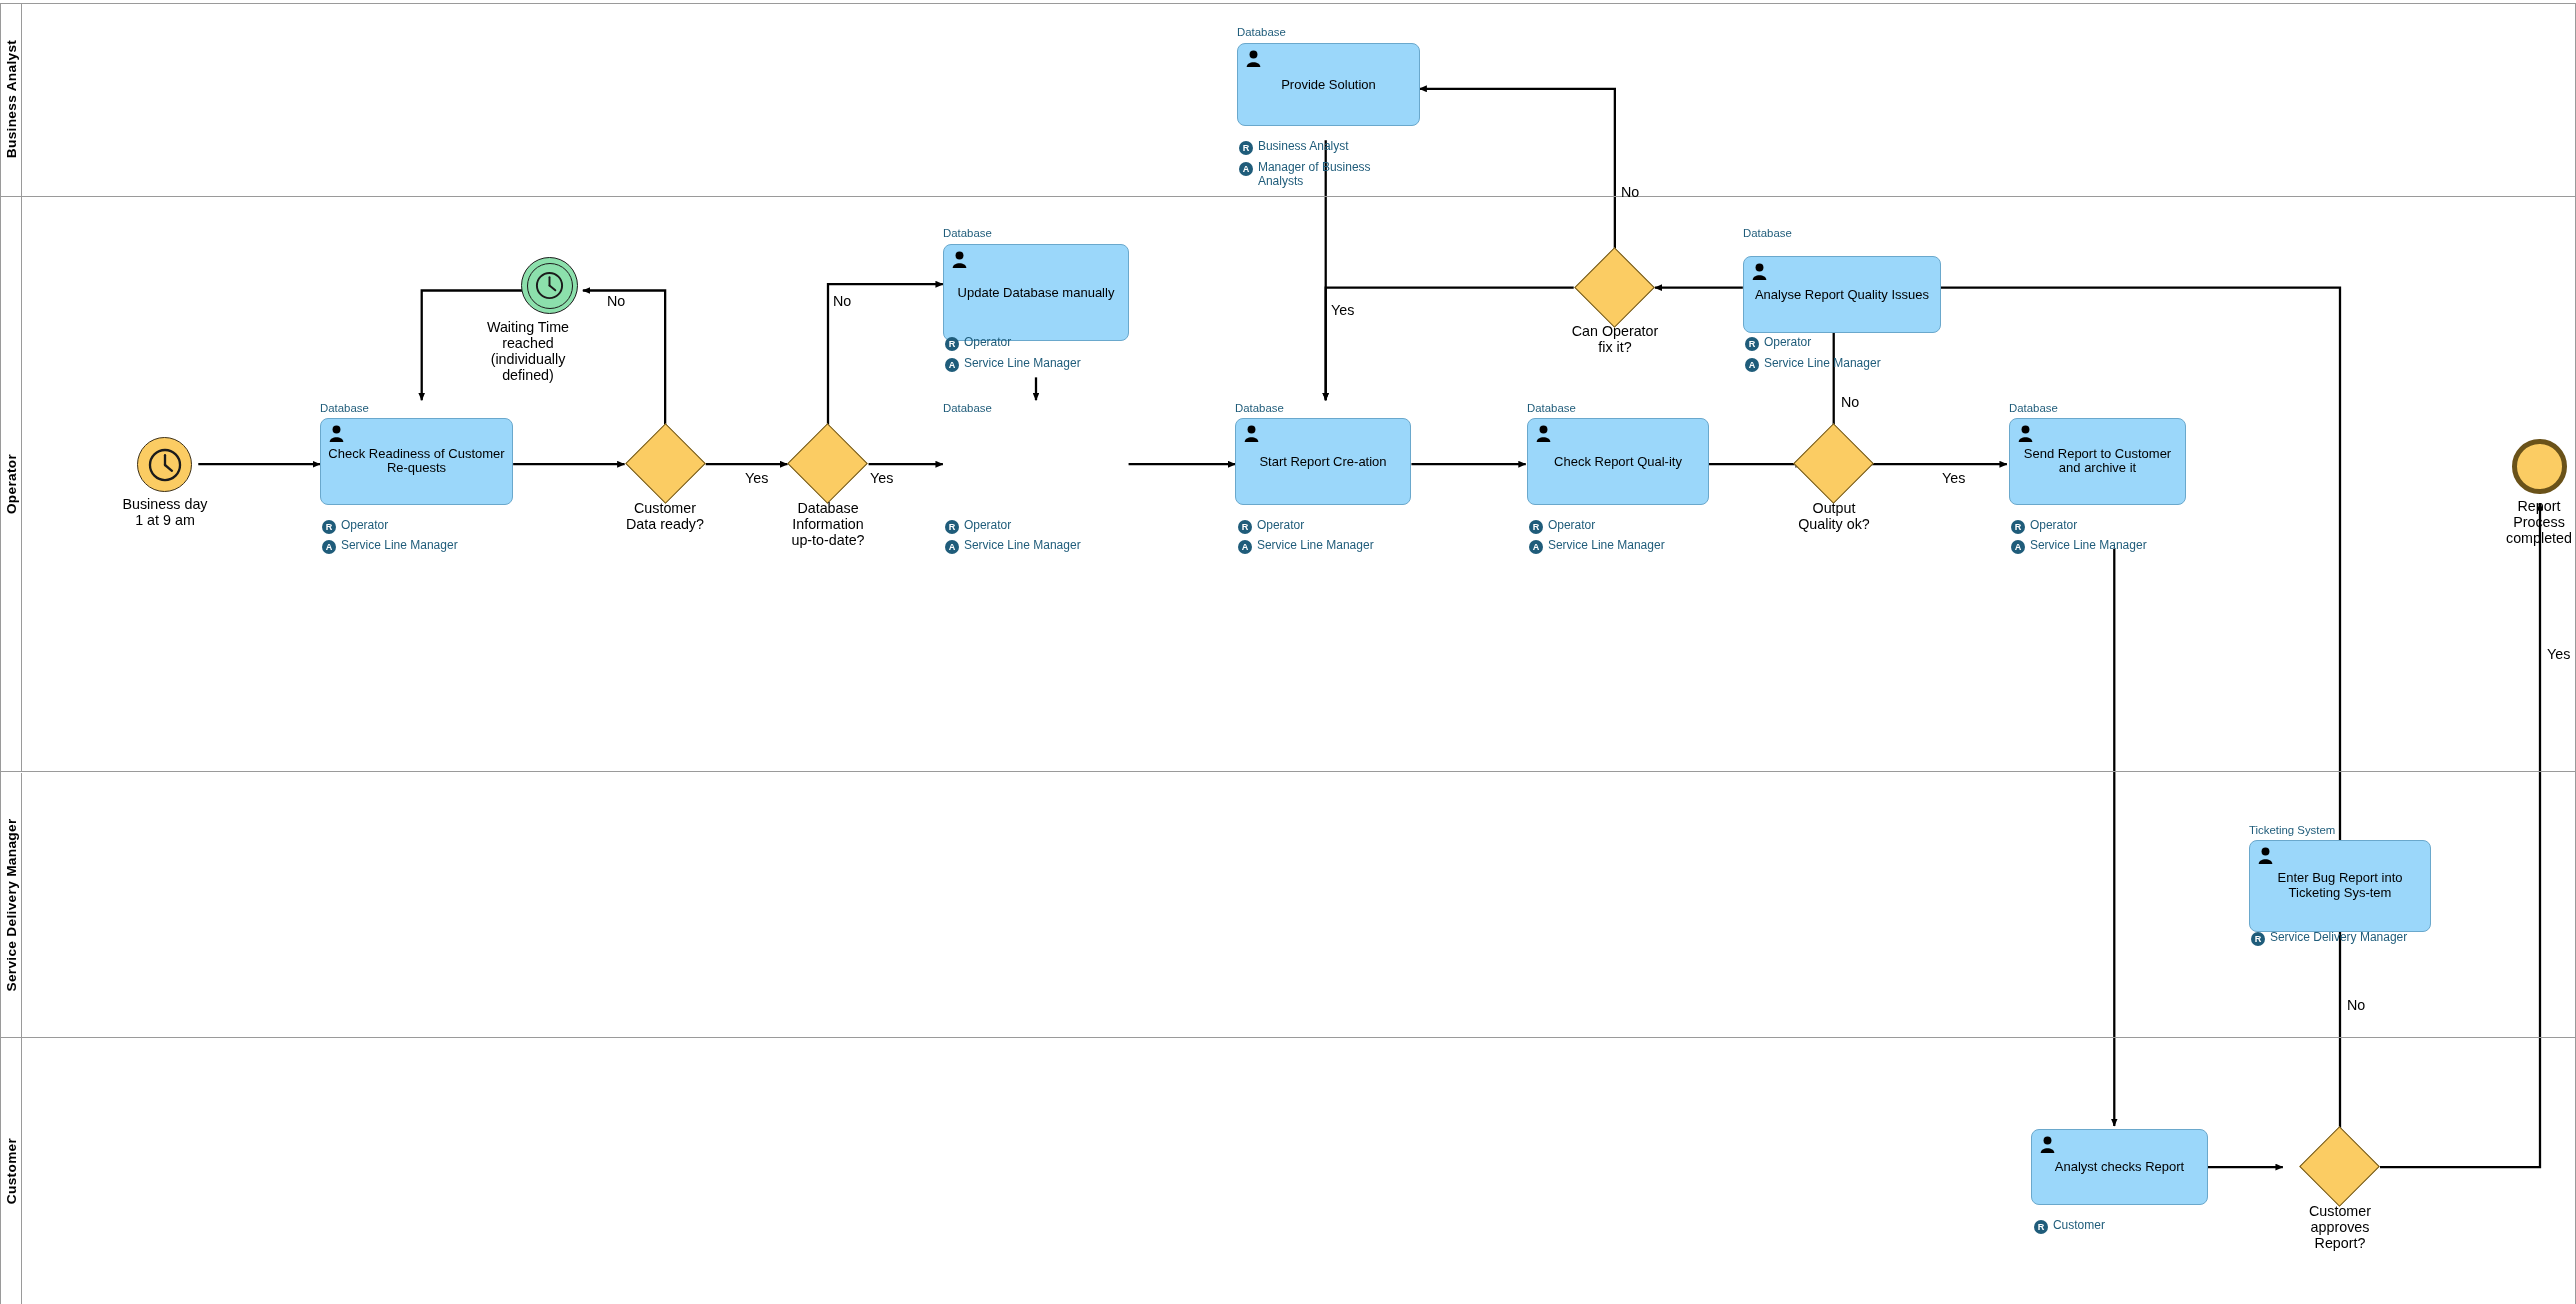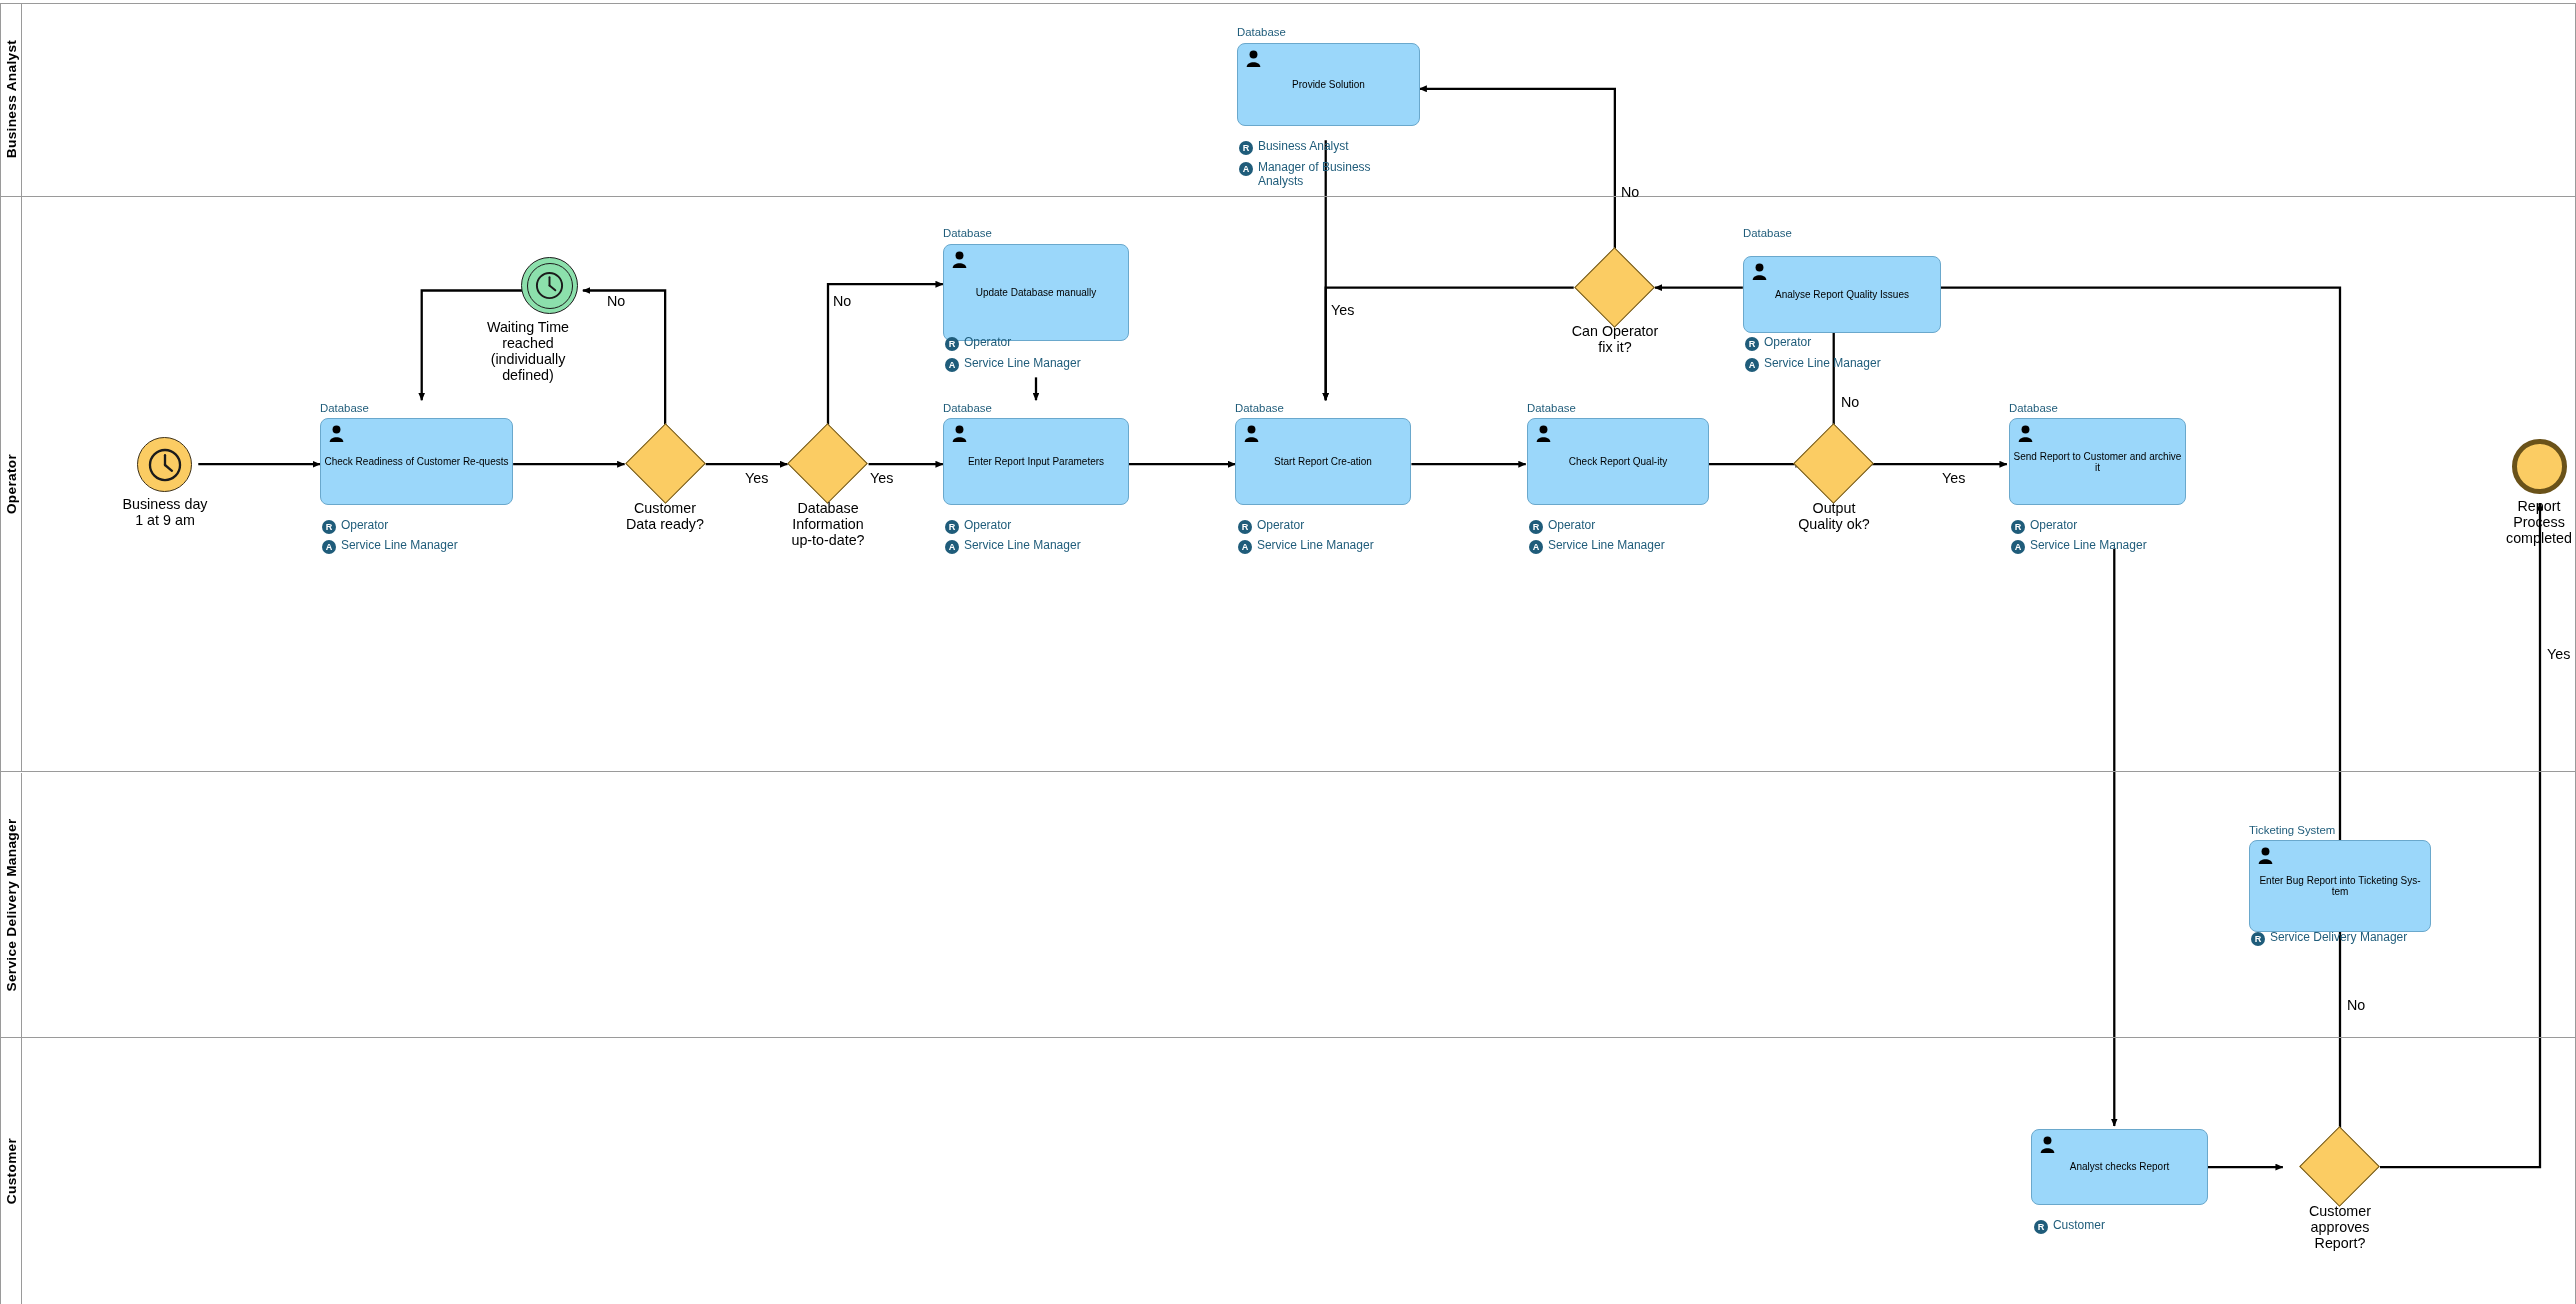--- a/index.html
+++ b/index.html
@@ -15,21 +15,21 @@
      box-sizing:border-box;border-right:1.1px solid #9a9a9a;}
   .lane-title{position:absolute;left:50%;top:50%;
      transform:translate(-50%,-50%) rotate(-90deg);
      white-space:nowrap;font-size:13.7px;font-weight:bold;color:#000;
      font-family:"Liberation Sans", sans-serif;letter-spacing:0.3px;}
 
   
   .task{position:absolute;background:#9BD7FA;border:1.1px solid #6AA8CC;border-radius:8px;
      box-sizing:border-box;}
   .task-label{position:absolute;left:3.4px;right:3.4px;top:50%;transform:translateY(-50%);
-     text-align:center;font-size:10px;line-height:1.12;color:#000;
+     text-align:center;font-size:13px;line-height:1.12;color:#000;
      font-family:"Liberation Sans", sans-serif;}
   .task-user-icon{position:absolute;left:8px;top:5.7px;width:15px;height:17px;}
   .sys-label{position:absolute;font-size:11.4px;color:#1F5C7A;white-space:nowrap;
      font-family:"Liberation Sans", sans-serif;}
 
   
   .raci{position:absolute;display:flex;align-items:flex-start;gap:4.6px;}
   .raci-badge{flex:0 0 auto;width:14.3px;height:14.3px;border-radius:50%;background:#1F5C7A;
      color:#fff;font-size:9.1px;font-weight:bold;display:flex;align-items:center;
      justify-content:center;font-family:"Liberation Sans", sans-serif;margin-top:0.6px;}
@@ -225,27 +225,20 @@
   <div class="raci" style="left:945px;top:336px;width:186px;">
     <div class="raci-badge">R</div>
     <div class="raci-text">Operator</div>
   </div>
   <div class="raci" style="left:945px;top:357px;width:186px;">
     <div class="raci-badge">A</div>
     <div class="raci-text">Service Line Manager</div>
   </div>
 
   <div class="sys-label" style="left:943px;top:402px;">Database</div>
-  <div class="task" style="left:943px;top:418px;width:186px;height:87px;">
-    <svg class="task-user-icon" viewBox="0 0 26 30">
-      <circle cx="13" cy="8" r="7" fill="#000"></circle>
-      <path d="M1,30 C1,19 25,19 25,30 Z" fill="#000"></path>
-    </svg>
-    <div class="task-label">Enter Report Input Parameters</div>
-  </div>
   <div class="raci" style="left:945px;top:519px;width:186px;">
     <div class="raci-badge">R</div>
     <div class="raci-text">Operator</div>
   </div>
   <div class="raci" style="left:945px;top:539px;width:186px;">
     <div class="raci-badge">A</div>
     <div class="raci-text">Service Line Manager</div>
   </div>
 
   <div class="sys-label" style="left:1235px;top:402px;">Database</div>

